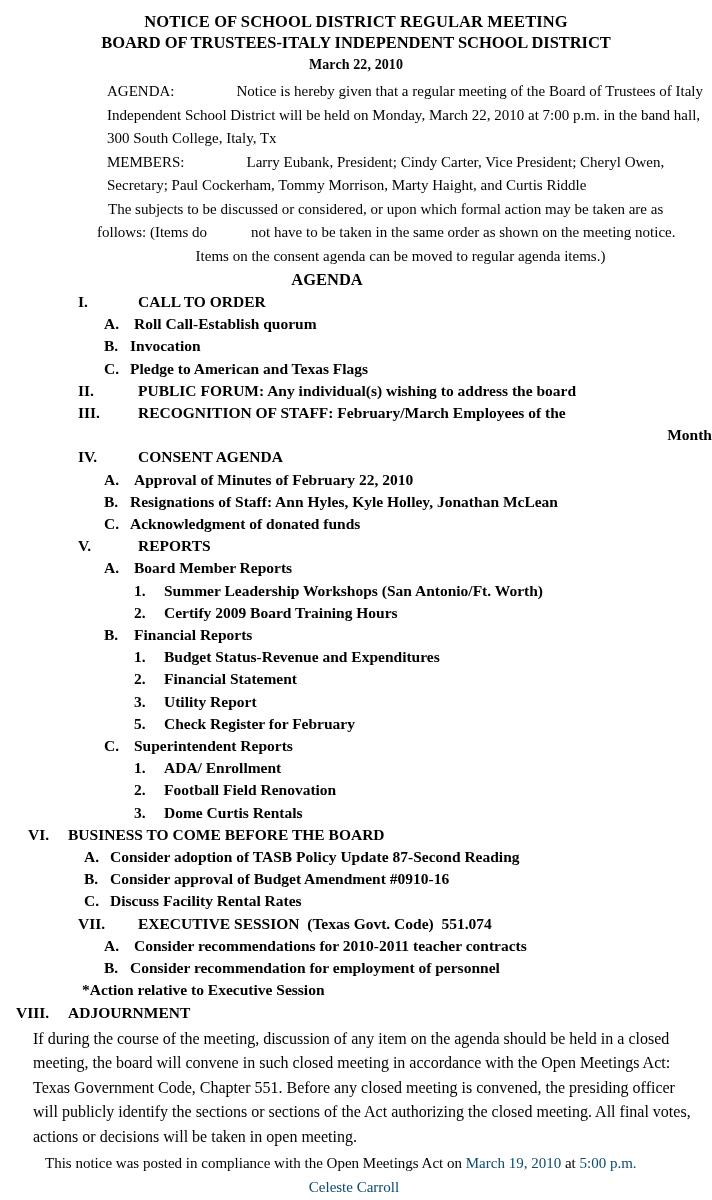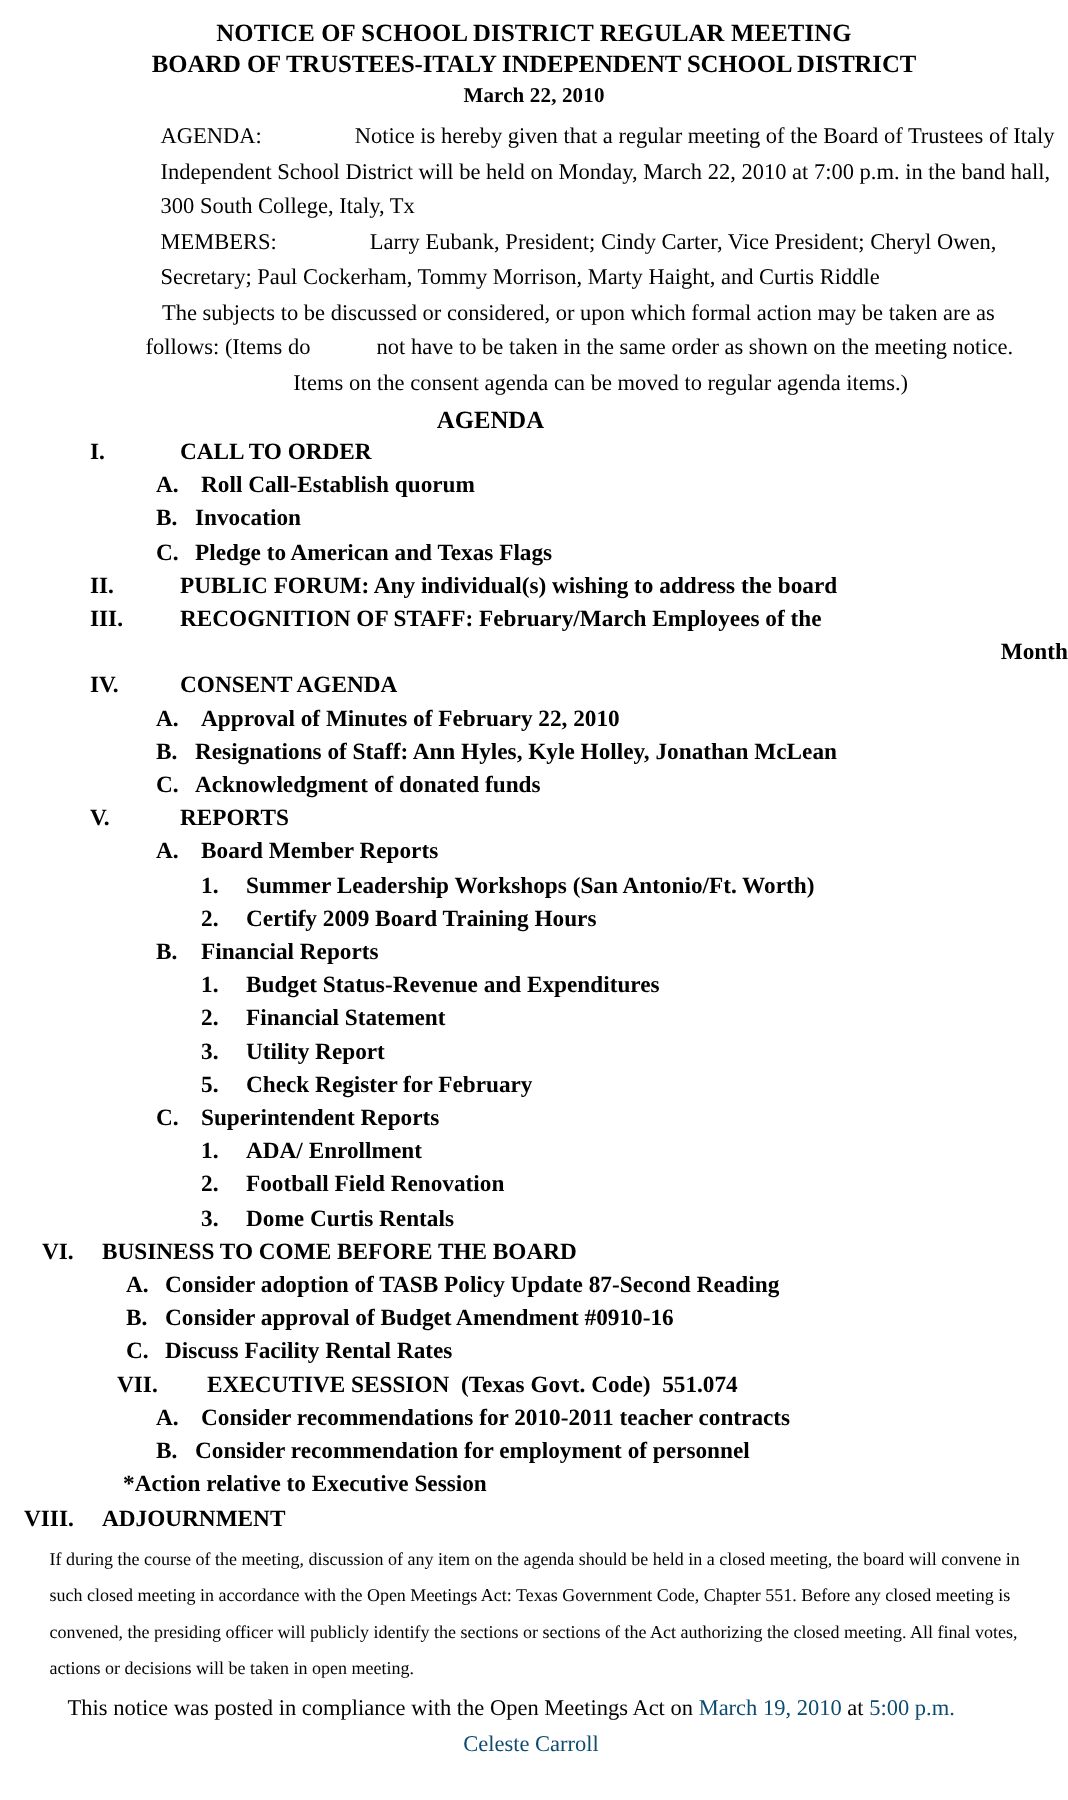--- a/index.html
+++ b/index.html
@@ -66,42 +66,42 @@
   }
 
   
   .outline {
     font-weight: bold;
     font-size: 15.5px;
     line-height: 22.2px;
   }
   .outline .row { white-space: pre-wrap; }
 
-  .lvl-roman      { padding-left: 60px; }
+  .lvl-roman      { padding-left: 78px; }
   .lvl-roman-vi   { padding-left: 28px; }
   .lvl-roman-viii { padding-left: 16px; }
   .lvl-roman-vii  { padding-left: 78px; }
   .lvl-alpha      { padding-left: 104px; }
   .lvl-alpha-vi   { padding-left: 84px; }
   .lvl-alpha-vii  { padding-left: 104px; }
   .lvl-num        { padding-left: 134px; }
   .lvl-star       { padding-left: 82px; }
   .lvl-wrap       { padding-left: 78px; text-align: right; }
 
   .rn   { display: inline-block; min-width: 60px; }
   .rn-vi{ display: inline-block; min-width: 40px; }
   .rn-viii { display: inline-block; min-width: 52px; }
   .al   { display: inline-block; min-width: 26px; }
   .al-w { display: inline-block; min-width: 30px; }
   .nm   { display: inline-block; min-width: 30px; }
 
   
   .closing {
     font-weight: normal;
-    font-size: 12px;
+    font-size: 16px;
     line-height: 24.5px;
     margin: 3px 12px 0 33px;
   }
   .closing p { margin: 0; }
   .posted {
     font-size: 15px;
     line-height: 24px;
     margin: 2px 10px 0 45px;
   }
   .sig {

